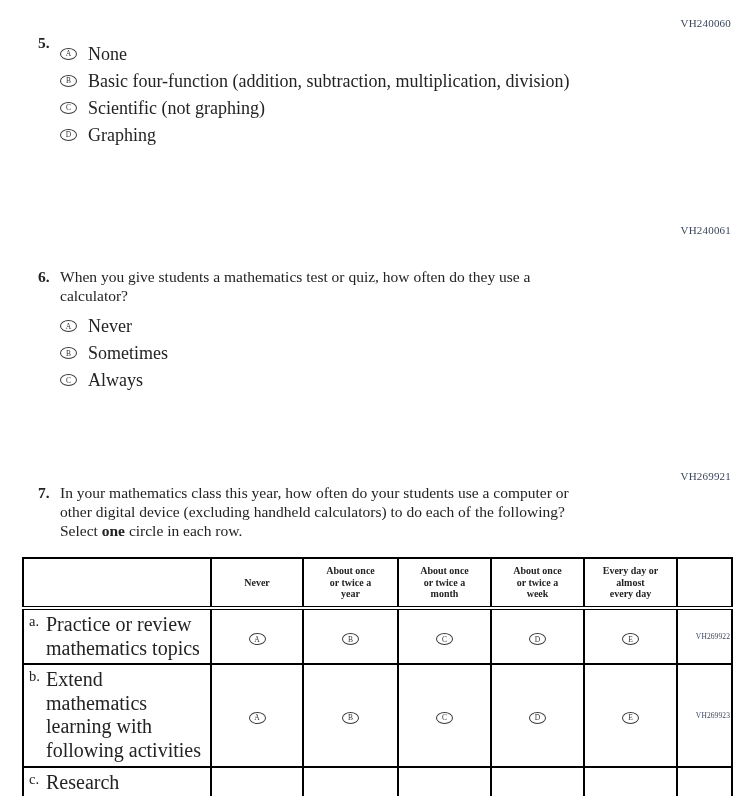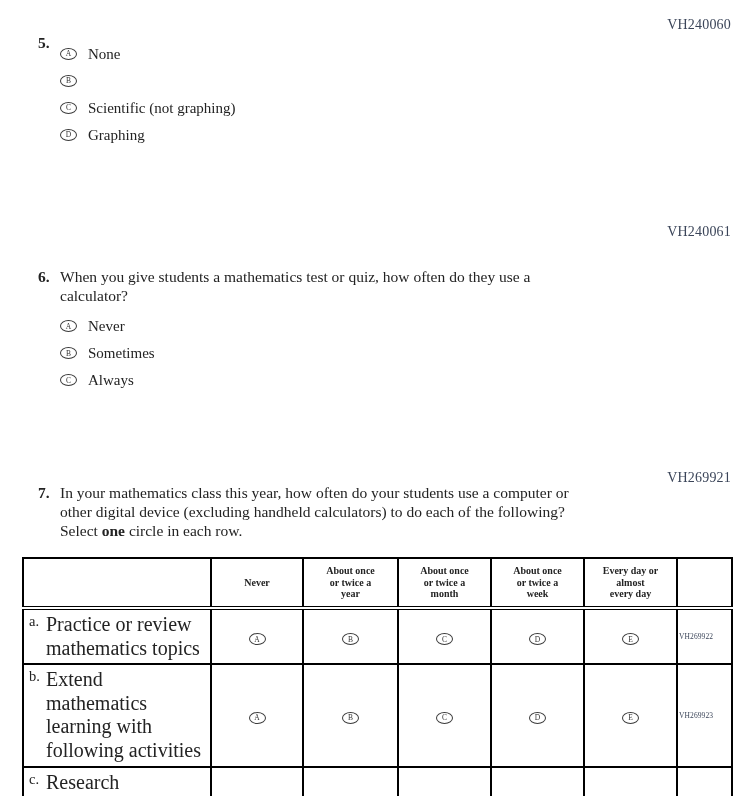--- a/index.html
+++ b/index.html
@@ -7,21 +7,21 @@
   body {
     width: 754px; height: 796px;
     background: #ffffff;
     font-family: "Liberation Serif", "DejaVu Serif", serif;
     color: #232323;
   }
   .page { position: relative; width: 754px; height: 796px; background: #fff; overflow: hidden; }
 
   .vh-code {
     position: absolute; right: 23px;
-    font-size: 14px; letter-spacing: 0.2px;
+    font-size: 11px; letter-spacing: 0.2px;
     color: #3b4559;
   }
   #vh-q5 { top: 17px; }
   #vh-q6 { top: 224px; }
   #vh-q7 { top: 470px; margin-left: 8px; }
 
   .question { position: absolute; left: 38px; display: flex; }
   #q5 { top: 33px;  width: 690px; }
   #q6 { top: 267px; width: 620px; }
   #q7 { top: 483px; width: 650px; }
@@ -39,42 +39,42 @@
   .bubble {
     flex: none; display: inline-flex; align-items: center; justify-content: center;
     width: 17px; height: 12px;
     border: 1.2px solid #3a3a3a; border-radius: 50%;
     background: #fff;
   }
   .bubble .bl {
     font-size: 7.5px; line-height: 1; color: #333;
     font-family: "Liberation Serif", serif;
   }
-  .option .olabel { margin-left: 11px; font-size: 15px; white-space: nowrap; }
+  .option .olabel { margin-left: 11px; font-size: 18px; white-space: nowrap; }
 
   table.qtable {
     position: absolute; left: 22px; top: 557px;
     width: 709px; border-collapse: collapse; table-layout: fixed;
     background: #fff;
   }
   .qtable th, .qtable td { border: 2px solid #000; }
   .qtable thead th {
     height: 50px;
     font-size: 10px; font-weight: bold; line-height: 1.15;
     text-align: center; vertical-align: middle;
     white-space: pre-line; padding: 3px 1px;
     border-bottom: 4px double #000;
   }
   .qtable tbody td { vertical-align: middle; text-align: center; padding: 0; }
   .qtable td.rowlabel { text-align: left; padding: 3px 4px 3px 5px; }
   .rowlabel-flex { display: flex; }
   .rowlabel .pfx { flex: none; width: 17px; font-size: 14.5px; line-height: 1.18; }
   .rowlabel .rl  { flex: 1; font-size: 20px; line-height: 1.18; white-space: pre-line; }
   .qtable td.codecell {
-    font-size: 7.5px; color: #3b4559; text-align: left; padding: 0 1px;
+    font-size: 7.5px; color: #3b4559; text-align: right; padding: 0 1px;
     letter-spacing: 0.1px;
   }
   #row-a { height: 44px; }
   #row-b { height: 52px; }
   #row-c { height: 55px; }
 </style>
 </head>
 <body>
 
 <div class="page">
@@ -90,20 +90,21 @@
         <div class="option">
           <span class="bubble">
               <span class="bl">A</span>
             </span>
           <span class="olabel">None</span>
         </div>
         <div class="option">
           <span class="bubble">
               <span class="bl">B</span>
             </span>
+          <span class="olabel">Basic four-function (addition, subtraction, multiplication, division)</span>
         </div>
         <div class="option">
           <span class="bubble">
               <span class="bl">C</span>
             </span>
           <span class="olabel">Scientific (not graphing)</span>
         </div>
         <div class="option">
           <span class="bubble">
               <span class="bl">D</span>

